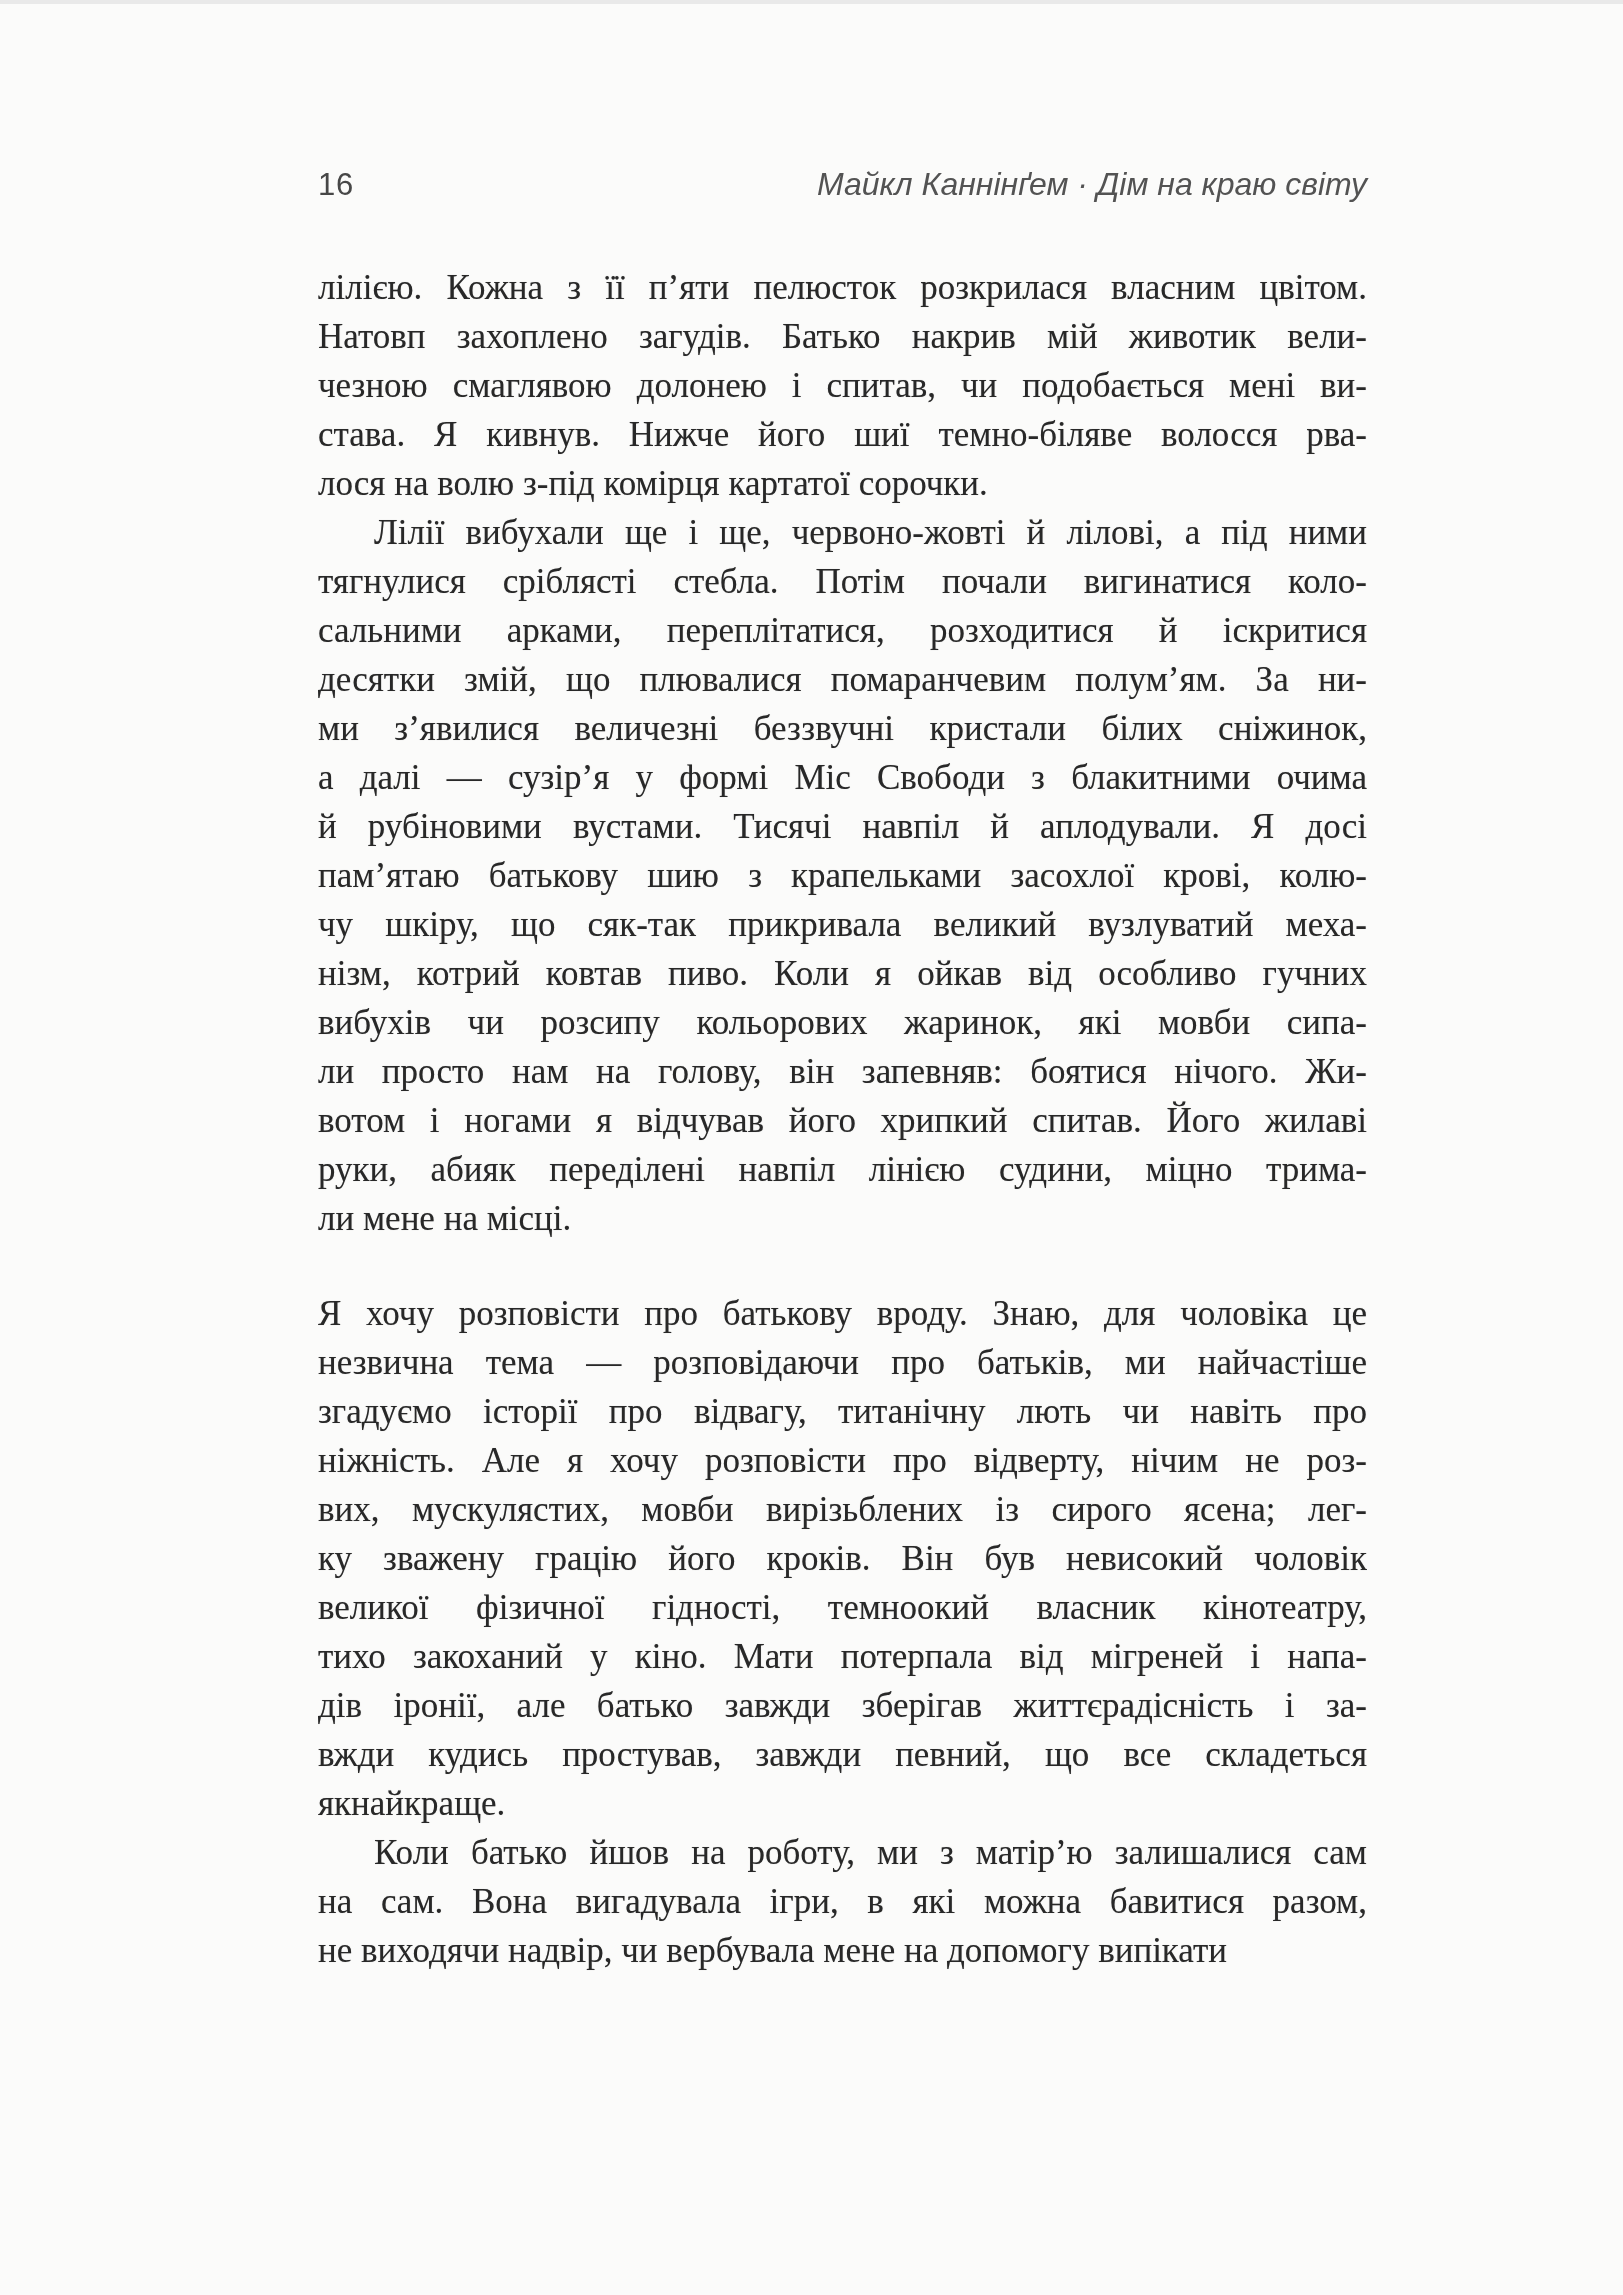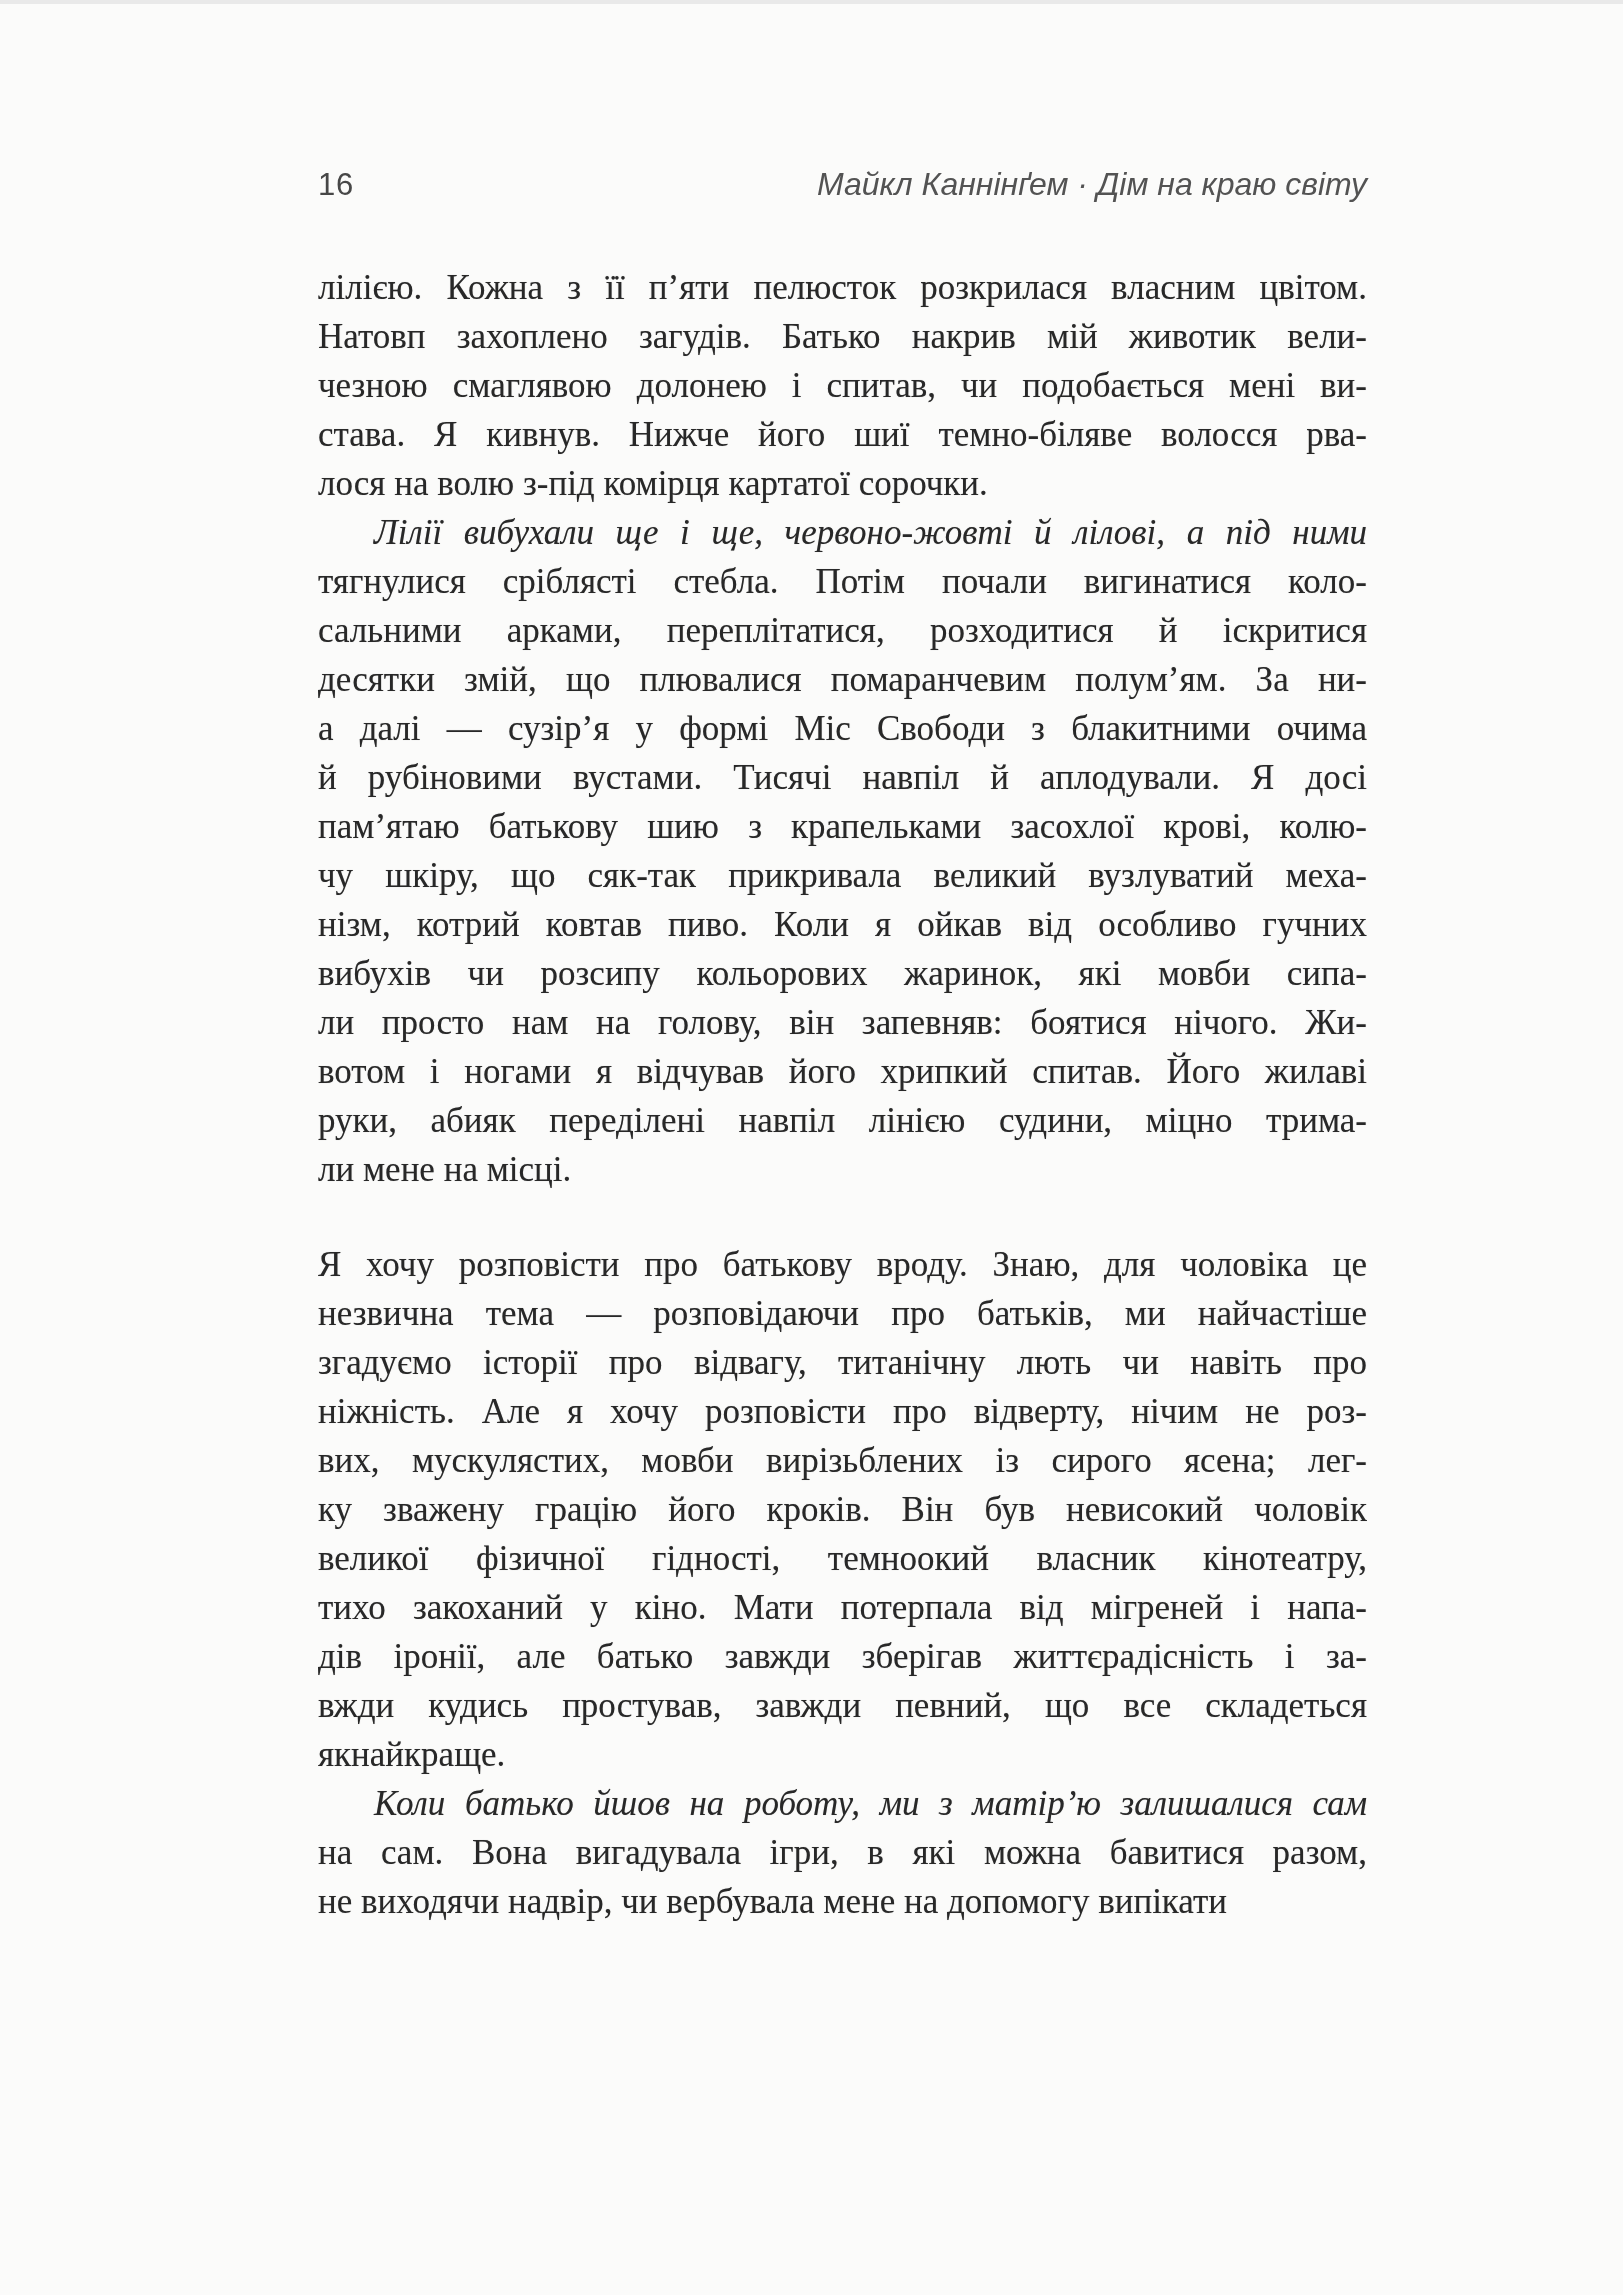--- a/index.html
+++ b/index.html
@@ -50,21 +50,21 @@
     text-align: justify;
     text-align-last: justify;
     white-space: normal;
     height: 49px;
     overflow: hidden;
   }
   .line.last {
     text-align: left;
     text-align-last: left;
   }
-  .paragraph.indent .line:first-child { text-indent: 56px; font-style: italic; }
+  .paragraph.indent .line:first-child { text-indent: 56px; }
 </style>
 </head>
 <body>
 
 <div class="page">
 
   <div class="running-header">
     <span class="page-number">16</span>
     <span class="running-title">Майкл Каннінґем · Дім на краю світу</span>
   </div>
@@ -75,20 +75,21 @@
         <div class="line">Натовп захоплено загудів. Батько накрив мій животик вели-</div>
         <div class="line">чезною смаглявою долонею і спитав, чи подобається мені ви-</div>
         <div class="line">става. Я кивнув. Нижче його шиї темно-біляве волосся рва-</div>
         <div class="line last">лося на волю з-під комірця картатої сорочки.</div>
       </div>
     <div class="paragraph indent">
         <div class="line">Лілії вибухали ще і ще, червоно-жовті й лілові, а під ними</div>
         <div class="line">тягнулися сріблясті стебла. Потім почали вигинатися коло-</div>
         <div class="line">сальними арками, переплітатися, розходитися й іскритися</div>
         <div class="line">десятки змій, що плювалися помаранчевим полум’ям. За ни-</div>
+        <div class="line">ми з’явилися величезні беззвучні кристали білих сніжинок,</div>
         <div class="line">а далі — сузір’я у формі Міс Свободи з блакитними очима</div>
         <div class="line">й рубіновими вустами. Тисячі навпіл й аплодували. Я досі</div>
         <div class="line">пам’ятаю батькову шию з крапельками засохлої крові, колю-</div>
         <div class="line">чу шкіру, що сяк-так прикривала великий вузлуватий меха-</div>
         <div class="line">нізм, котрий ковтав пиво. Коли я ойкав від особливо гучних</div>
         <div class="line">вибухів чи розсипу кольорових жаринок, які мовби сипа-</div>
         <div class="line">ли просто нам на голову, він запевняв: боятися нічого. Жи-</div>
         <div class="line">вотом і ногами я відчував його хрипкий спитав. Його жилаві</div>
         <div class="line">руки, абияк переділені навпіл лінією судини, міцно трима-</div>
         <div class="line last">ли мене на місці.</div>

